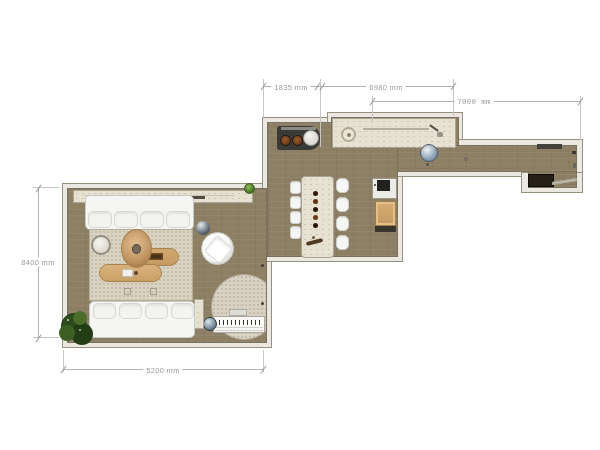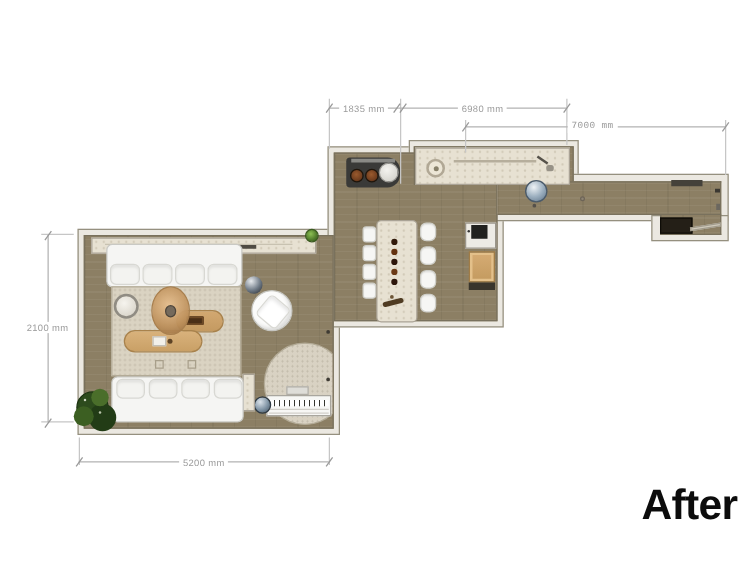--- a/index.html
+++ b/index.html
@@ -189,19 +189,18 @@
     <div class="tick" style="left:368px;top:101px;"></div>
     <div class="tick" style="left:576px;top:101px;"></div>
     <div class="tick" style="left:34px;top:188px;"></div>
     <div class="tick" style="left:34px;top:338px;"></div>
     <div class="tick" style="left:59px;top:369px;"></div>
     <div class="tick" style="left:259px;top:369px;"></div>
 
     <span class="dim-label" style="left:291px;top:87px;">1835 mm</span>
     <span class="dim-label" style="left:386px;top:87px;">6980 mm</span>
     <span class="dim-label" style="left:474px;top:102px;font-family:Liberation Mono, monospace;">7000 mm</span>
-    <span class="dim-label" style="left:38px;top:262px;">2100 mm</span>
+    <span class="dim-label" style="left:38px;top:262px;">8400 mm</span>
     <span class="dim-label" style="left:163px;top:370px;">5200 mm</span>
   </div>
 
-  <div class="after" style="left:496px;top:387px;width:94px;z-index:6;">After</div>
 
 </div>
 
 </body></html>

